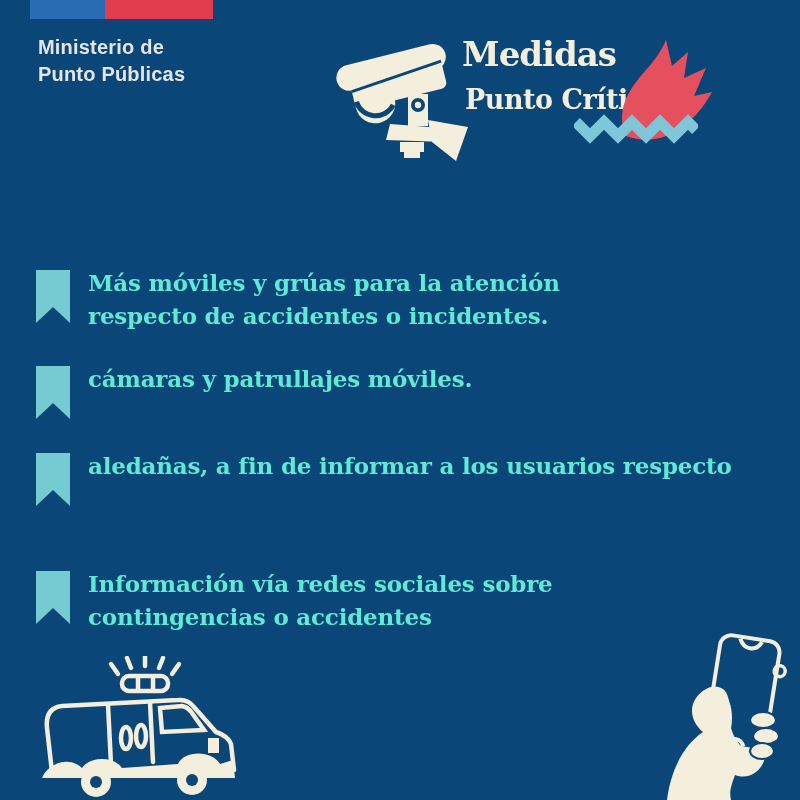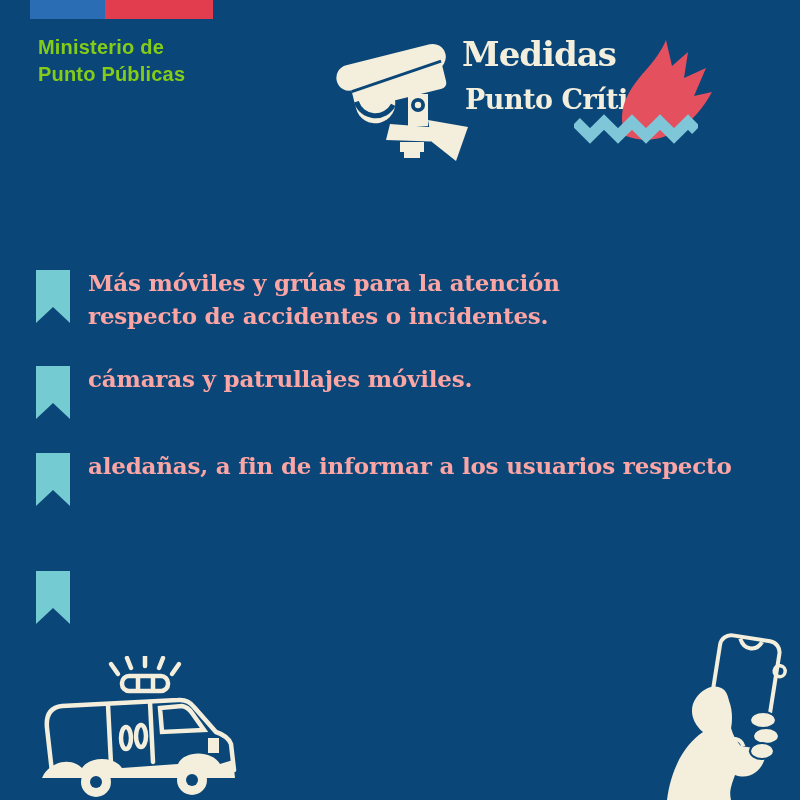--- a/index.html
+++ b/index.html
@@ -11,21 +11,21 @@
     font-family:"DejaVu Serif", serif;
   }
   
   .flagbar{position:absolute;left:30px;top:0;width:183px;height:19px;display:flex;}
   .flag-blue{width:75px;height:100%;background:#2A6DB4;}
   .flag-red{width:108px;height:100%;background:#E23C4F;}
   .ministry{
     position:absolute;left:38px;top:34px;
     font-family:"Liberation Sans", sans-serif;
     font-weight:bold;font-size:20px;line-height:27px;
-    color:#84cc16;letter-spacing:0.2px;
+    color:#e5e5e5;letter-spacing:0.2px;
   }
   .camera{position:absolute;left:334px;top:24px;}
   .title{
     position:absolute;left:462px;top:30px;
     font-weight:bold;font-size:34px;line-height:48px;
     color:#F3EFDC;letter-spacing:-1px;white-space:nowrap;
   }
   .subtitle{
     position:absolute;left:465px;top:84px;
     font-weight:bold;font-size:27px;color:#F3EFDC;
@@ -38,21 +38,21 @@
   .m1{top:266px;} .m2{top:362px;} .m3{top:449px;} .m4{top:567px;}
   .ribbon{
     position:absolute;left:0;top:4px;width:34px;height:53px;
     background:#74CBD2;
     clip-path:polygon(0 0,100% 0,100% 100%,50% 70%,0 100%);
   }
   .measure-text{
     position:absolute;left:52px;top:0;
     width:660px;
     font-weight:bold;font-size:23px;line-height:33px;
-    color:#fca5a5;letter-spacing:-0.2px;white-space:nowrap;
+    color:#5eead4;letter-spacing:-0.2px;white-space:nowrap;
   }
   
   .van{position:absolute;left:32px;top:656px;}
   .hand{position:absolute;left:645px;top:632px;}
 </style>
 </head>
 <body>
 
 <div id="canvas">
 
@@ -118,20 +118,22 @@
   <div class="measure m3">
     <div class="ribbon"></div>
     <div class="measure-text">
       <div>aledañas, a fin de informar a los usuarios respecto</div>
     </div>
   </div>
 
   <div class="measure m4">
     <div class="ribbon"></div>
     <div class="measure-text">
+      <div>Información vía redes sociales sobre</div>
+      <div>contingencias o accidentes</div>
     </div>
   </div>
 
   <div class="van">
     <svg width="225" height="144" viewBox="0 0 225 144">
       <g stroke="#F3EFDC" stroke-width="4.5" fill="none" stroke-linecap="round">
         <path d="M86,18 L79,8"></path>
           <path d="M99,12 L95,2"></path>
           <path d="M113,10 L113,0"></path>
         <path d="M127,12 L131,2"></path>

